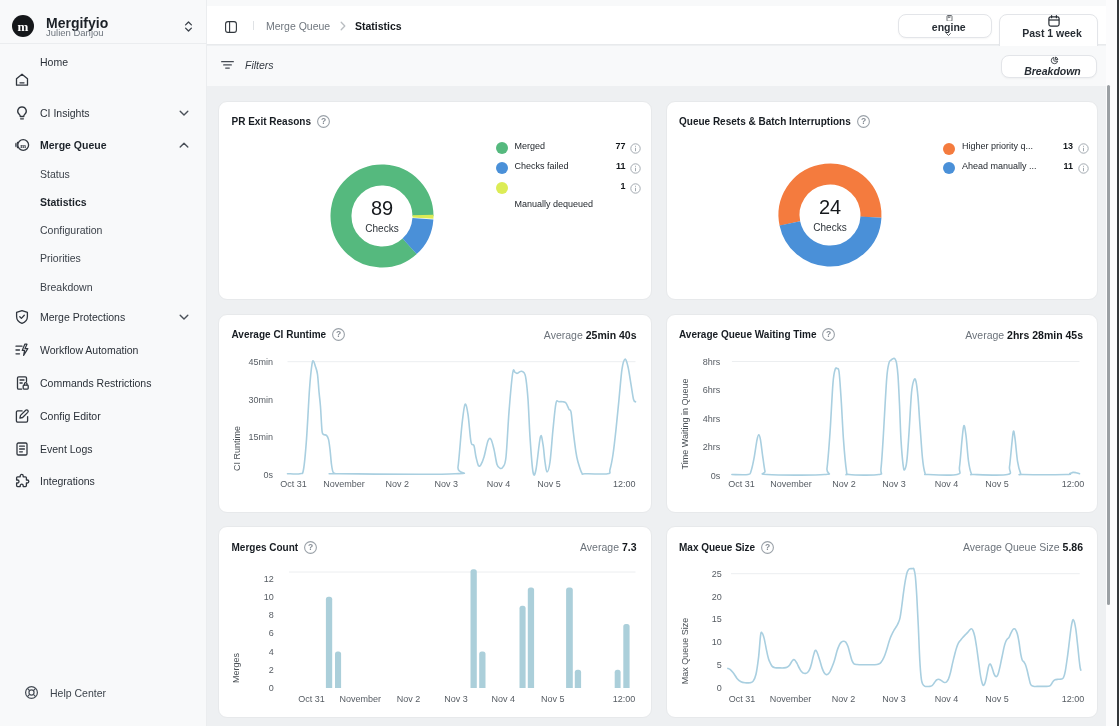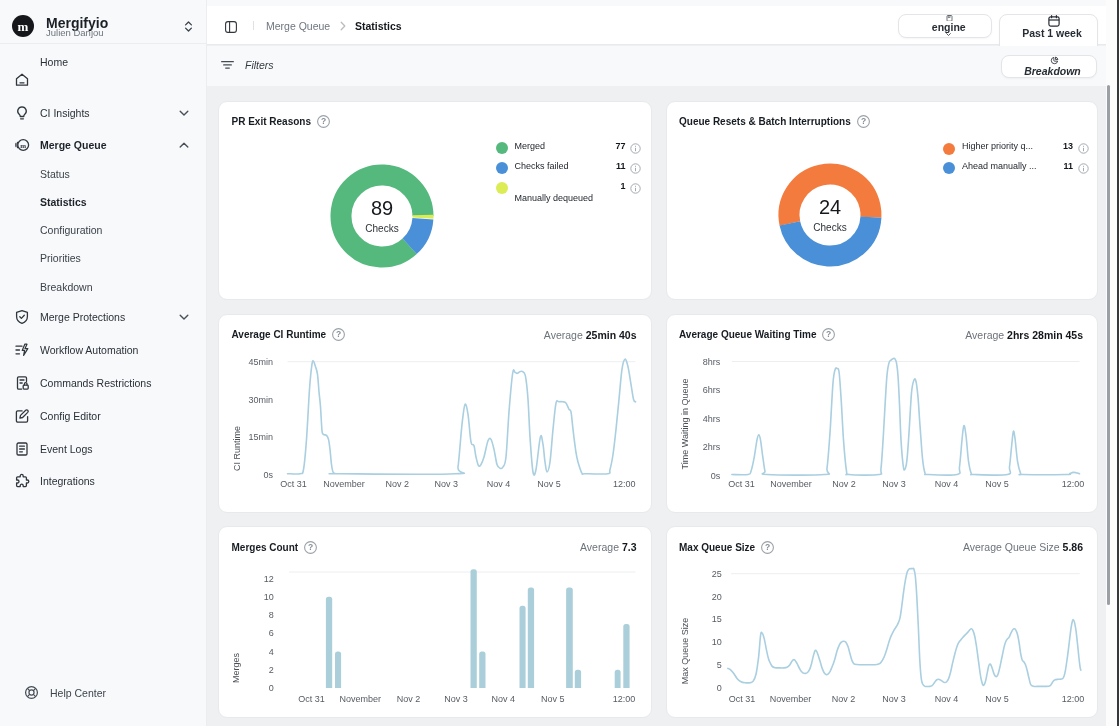--- a/index.html
+++ b/index.html
@@ -192,21 +192,21 @@
       <path d="M5.5 3.2 V3.4 M5.5 5.2 V7.8" stroke="#a3aab1" stroke-width="1" stroke-linecap="round"></path>
     </svg>
   <div style="position:absolute; left:276.5px; top:60.5px; width:12px; height:12px; border-radius:50%; background:#4a90d8"></div>
 <div class="leg-label" style="position:absolute; left:295.5px; top:59.2px">Checks failed</div>
 <div class="leg-val" style="position:absolute; left:330px; top:59.2px; width:76.5px; text-align:right">11</div>
 <svg style="position:absolute; left:411.0px; top:61.0px" width="11" height="11" viewBox="0 0 11 11">
       <circle cx="5.5" cy="5.5" r="4.7" fill="none" stroke="#a3aab1" stroke-width="1"></circle>
       <path d="M5.5 3.2 V3.4 M5.5 5.2 V7.8" stroke="#a3aab1" stroke-width="1" stroke-linecap="round"></path>
     </svg>
   <div style="position:absolute; left:276.5px; top:80.5px; width:12px; height:12px; border-radius:50%; background:#dcec55"></div>
-<div class="leg-label" style="position:absolute; left:295.5px; top:91px">Manually dequeued</div>
+<div class="leg-label" style="position:absolute; left:295.5px; top:97px">Manually dequeued</div>
 <div class="leg-val" style="position:absolute; left:330px; top:79.2px; width:76.5px; text-align:right">1</div>
 <svg style="position:absolute; left:411.0px; top:81.0px" width="11" height="11" viewBox="0 0 11 11">
       <circle cx="5.5" cy="5.5" r="4.7" fill="none" stroke="#a3aab1" stroke-width="1"></circle>
       <path d="M5.5 3.2 V3.4 M5.5 5.2 V7.8" stroke="#a3aab1" stroke-width="1" stroke-linecap="round"></path>
     </svg>
 </div>
 <div class="card" style="left:665.5px; top:100.5px; width:432.5px; height:199px">
   <div class="card-title">Queue Resets &amp; Batch Interruptions<svg class="qmark" width="13" height="13" viewBox="0 0 13 13">
         <circle cx="6.5" cy="6.5" r="5.9" fill="none" stroke="#9aa1a8" stroke-width="1.1"></circle>
         <text x="6.5" y="9.4" text-anchor="middle" font-size="8.5" fill="#878e96" font-family="Liberation Sans,sans-serif">?</text>

